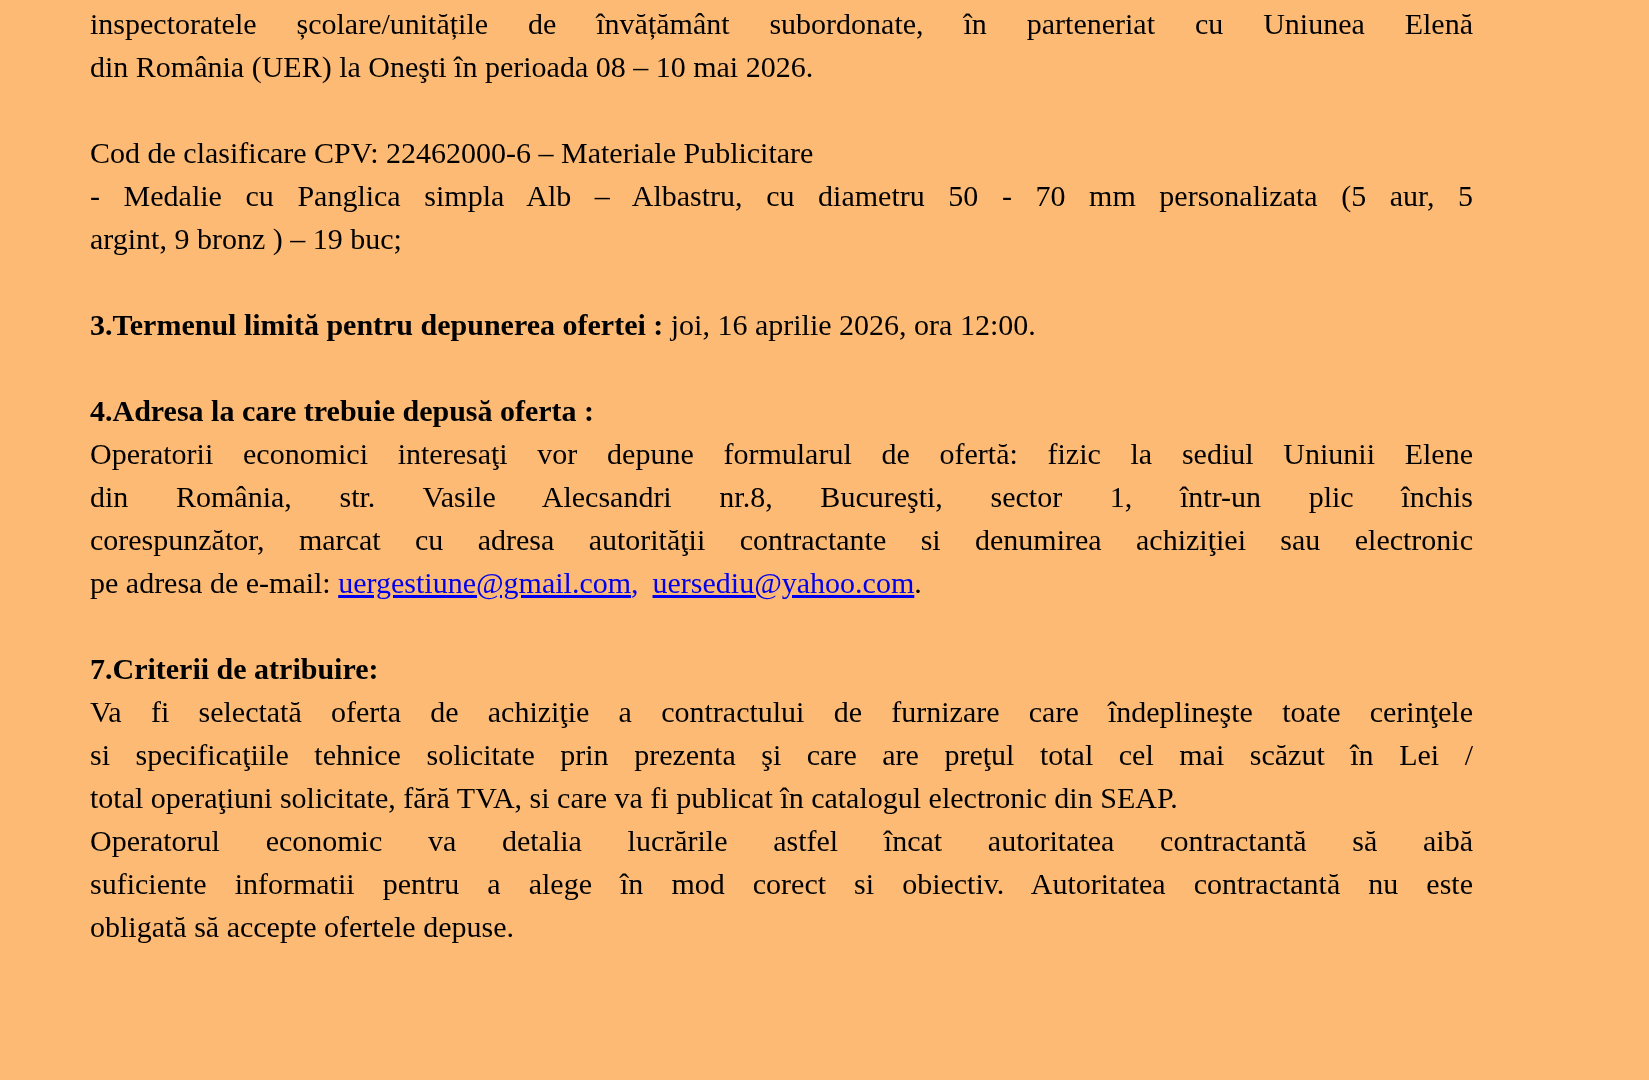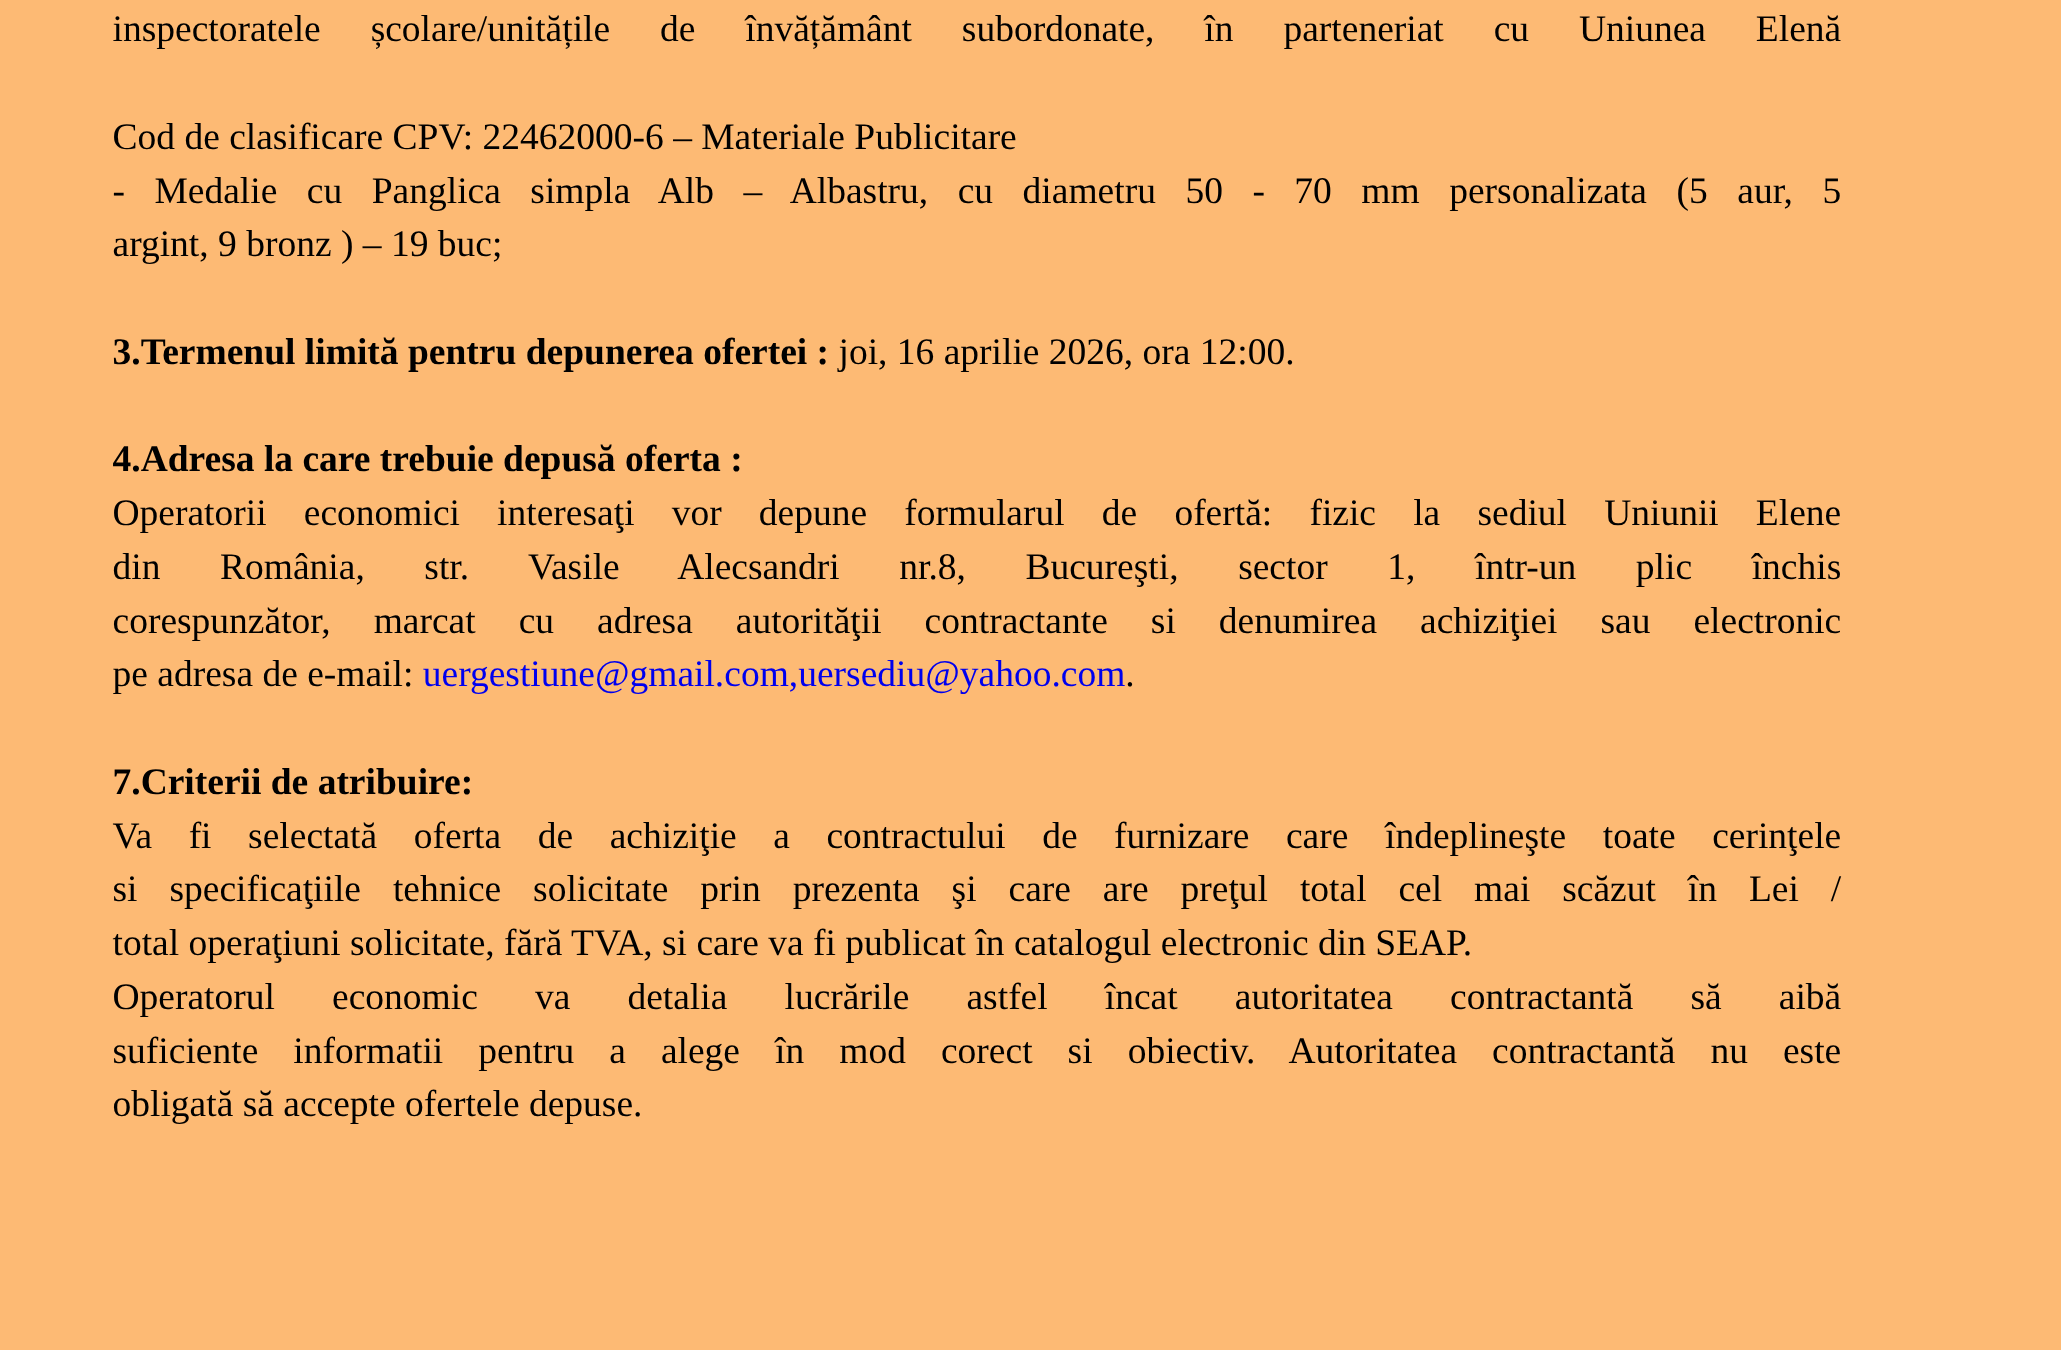--- a/index.html
+++ b/index.html
@@ -29,33 +29,35 @@
   }
   
   .jl {
     text-align: justify;
     text-align-last: justify;
   }
   .bold { font-weight: bold; }
   .spacer { height: 43px; }
   a.doclink {
     color: #0000EE;
+    text-decoration: underline;
     cursor: pointer;
   }
   .sep { color: #0000EE; }
-  .gap-left { }
+  .gap-left { margin-left: 14px; }
 </style>
 </head>
 <body>
 
 <div class="page">
   <div class="content">
 
     <div class="para">
       <div class="line jl">inspectoratele școlare/unitățile de învățământ subordonate, în parteneriat cu Uniunea Elenă</div>
+      <div class="line">din România (UER) la Oneşti în perioada 08 – 10 mai 2026.</div>
     </div>
 
     <div class="spacer"></div>
 
     <div class="para">
       <div class="line">Cod de clasificare CPV: 22462000-6 – Materiale Publicitare</div>
       <div class="line jl">- Medalie cu Panglica simpla Alb – Albastru, cu diametru 50 - 70 mm personalizata (5 aur, 5</div>
       <div class="line">argint, 9 bronz ) – 19 buc;</div>
     </div>
 

